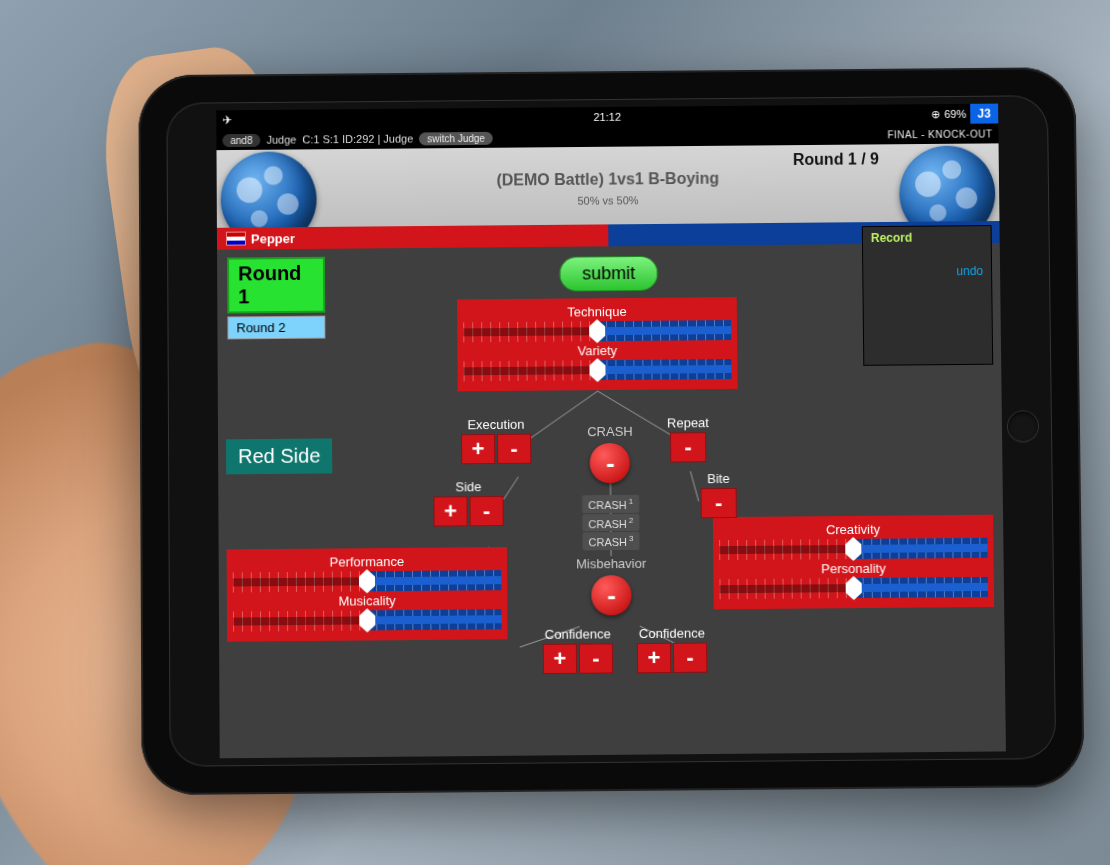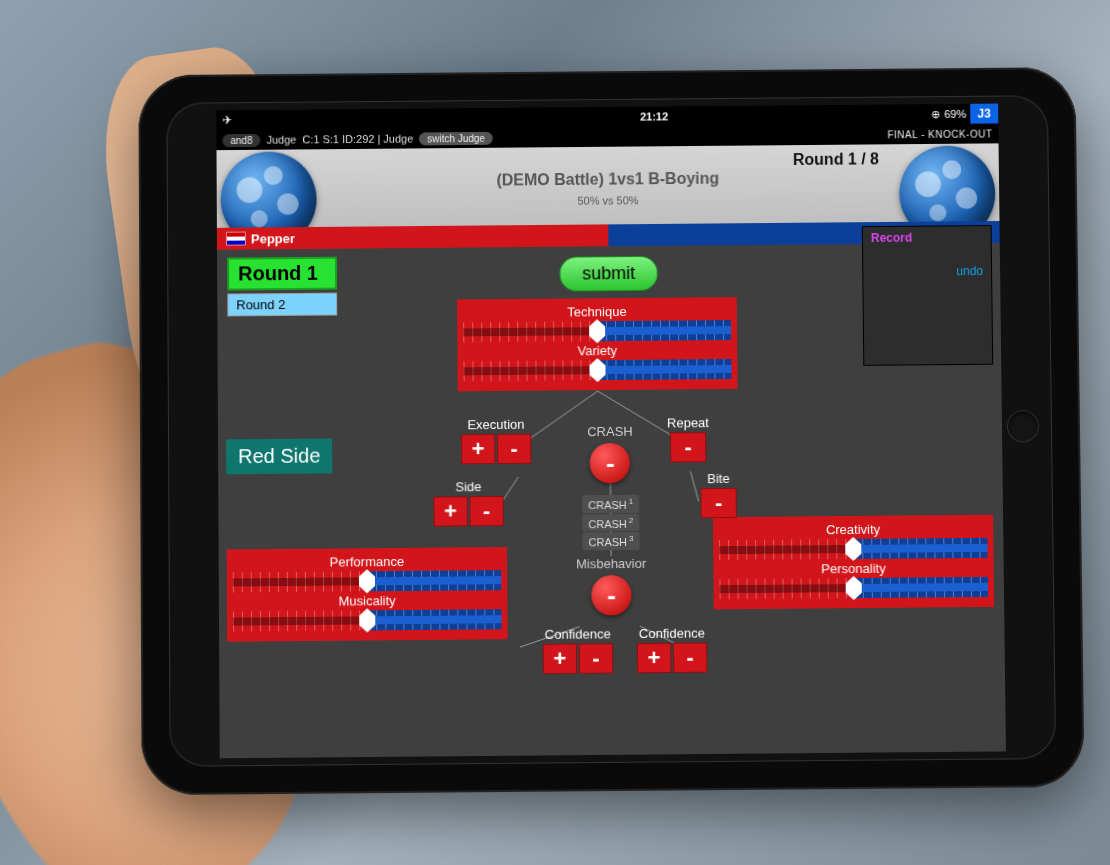--- a/index.html
+++ b/index.html
@@ -24,21 +24,21 @@
   }
   .home-btn {
     position:absolute; right:13px; top:50%; transform:translateY(-50%);
     width:32px; height:32px; border-radius:50%; background:#151515;
     box-shadow: inset 0 0 0 1px #333, inset 0 2px 4px #000;
   }
 
   
   .statusbar { height:20px; background:#000; color:#fff; font-size:11px; display:flex; align-items:center; justify-content:space-between; padding:0 6px; position:relative; }
   .statusbar .left { display:flex; align-items:center; gap:4px; }
-  .statusbar .center { position:absolute; left:50%; transform:translateX(-50%); font-weight:700;margin-left:47px; }
+  .statusbar .center { position:absolute; left:50%; transform:translateX(-50%); font-weight:400; }
   .statusbar .right { display:flex; align-items:center; gap:4px; }
   .airplane-ico::before { content:"✈"; font-size:12px; }
   .battery-ico { width:22px; height:10px; border:1px solid #fff; border-radius:2px; position:relative; display:inline-block; }
   .battery-ico::after { content:""; position:absolute; right:-3px; top:2px; width:2px; height:4px; background:#fff; }
   .battery-fill { position:absolute; left:1px; top:1px; bottom:1px; width:60%; background:#fff; }
 
   .j-badge { position:absolute; right:0; top:0; width:28px; height:20px; background:#0b64e6; color:#fff; font-size:12px; font-weight:700; display:flex; align-items:center; justify-content:center; }
 
   
   .appstrip { height:20px; background:#000; color:#ddd; font-size:11px; display:flex; align-items:center; justify-content:space-between; padding:0 6px; }
@@ -79,35 +79,35 @@
   .name-left { left:0; width:150px; background:#d2151a; }
   .name-right { right:0; width:150px; background:#0b3f99; justify-content:flex-end; }
   .split-bar { position:absolute; left:150px; right:150px; bottom:0; height:22px; display:flex; }
   .split-red { background:#d2151a; }
   .split-blue { background:#0b3f99; }
 
   
   .body { position:absolute; top:140px; left:0; right:0; bottom:0; background:#3f3f3f; }
 
   
-  .tabs { position:absolute; left:10px; top:8px; width:110px; }
+  .tabs { position:absolute; left:10px; top:8px; width:98px; }
   .tab { background:#7dd3fc; border:1px solid #999; padding:4px 10px; font-size:16px; font-weight:700; margin-bottom:3px; cursor:pointer; }
   .tab.active { background:#28e231; border-color:#1aa11f; box-shadow:0 0 0 1px #1aa11f inset; font-size:20px; }
   .tab.small { font-size:13px; font-weight:400; padding:3px 8px; }
 
   .submit {
     position:absolute; left:50%; top:10px; transform:translateX(-50%);
     background:linear-gradient(#7df27e,#2cc430); color:#000;
     border:1px solid #1c8f1f; border-radius:18px; padding:6px 22px;
     font-size:18px; font-weight:400; cursor:pointer;
   }
 
   .record-box { position:absolute; right:8px; top:-18px; width:130px; height:140px; background:#2d2d2d; border:1px solid #000; }
   .record-head { display:flex; justify-content:space-between; padding:4px 8px; font-size:12px; }
-  .record-head .rec { color:#d946ef; font-weight:700; }
+  .record-head .rec { color:#bef264; font-weight:700; }
   .record-head .undo { color:#0ea5e9; cursor:pointer;margin-top:34px; }
 
   .side-lbl { position:absolute; color:#fff; font-size:20px; font-weight:400; padding:6px 12px; }
   .side-red { left:8px; top:190px; background:#0f766e; }
   .side-blue { right:12px; top:145px; color:#999; }
 
   
   .slider-block { position:absolute; width:280px; background:#d2151a; padding:4px 6px 8px; }
   .sb-top    { left:240px; top:52px; }
   .sb-left   { left:8px;   top:300px; }
@@ -200,21 +200,21 @@
           <span style="font-weight:400">Judge</span>
           <span>C:1 S:1 ID:292 | Judge</span>
           <span class="pill">switch Judge</span>
         </div>
         <div class="stage">FINAL - KNOCK-OUT</div>
       </div>
 
       <div class="header">
         <div class="globe left"></div>
         <div class="globe right"></div>
-        <div class="round-info">Round 1 / 8</div>
+        <div class="round-info">Round 1 / 9</div>
         <div class="title">(DEMO Battle) 1vs1 B-Boying</div>
         <div class="ratio">50% vs 50%</div>
         <div class="name-box name-left">
           <span class="flag"></span>
           <span>Pepper</span>
         </div>
         <div class="name-box name-right">
           <span class="flag"></span>
           <span>Logan</span>
         </div>

